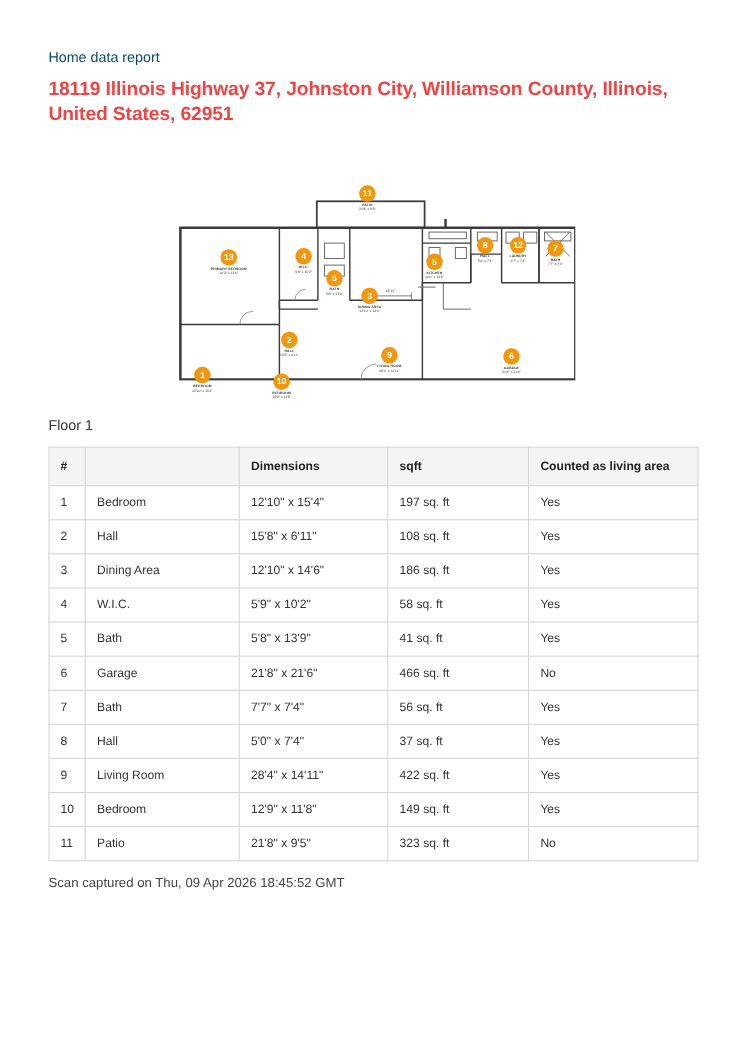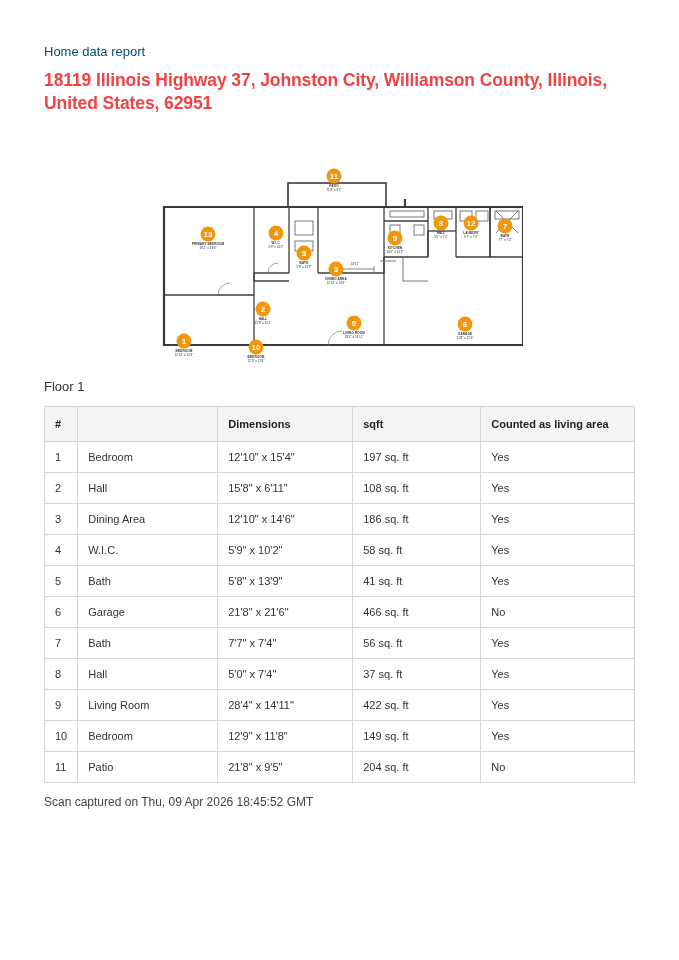--- a/index.html
+++ b/index.html
@@ -311,20 +311,20 @@
         <td class="num">10</td>
         <td>Bedroom</td>
         <td>12'9" x 11'8"</td>
         <td>149 sq. ft</td>
         <td>Yes</td>
       </tr>
       <tr>
         <td class="num">11</td>
         <td>Patio</td>
         <td>21'8" x 9'5"</td>
-        <td>204 sq. ft</td>
+        <td>323 sq. ft</td>
         <td>No</td>
       </tr>
     </tbody>
   </table>
 
   <div class="footnote">Scan captured on Thu, 09 Apr 2026 18:45:52 GMT</div>
 </div>
 
 </body></html>

